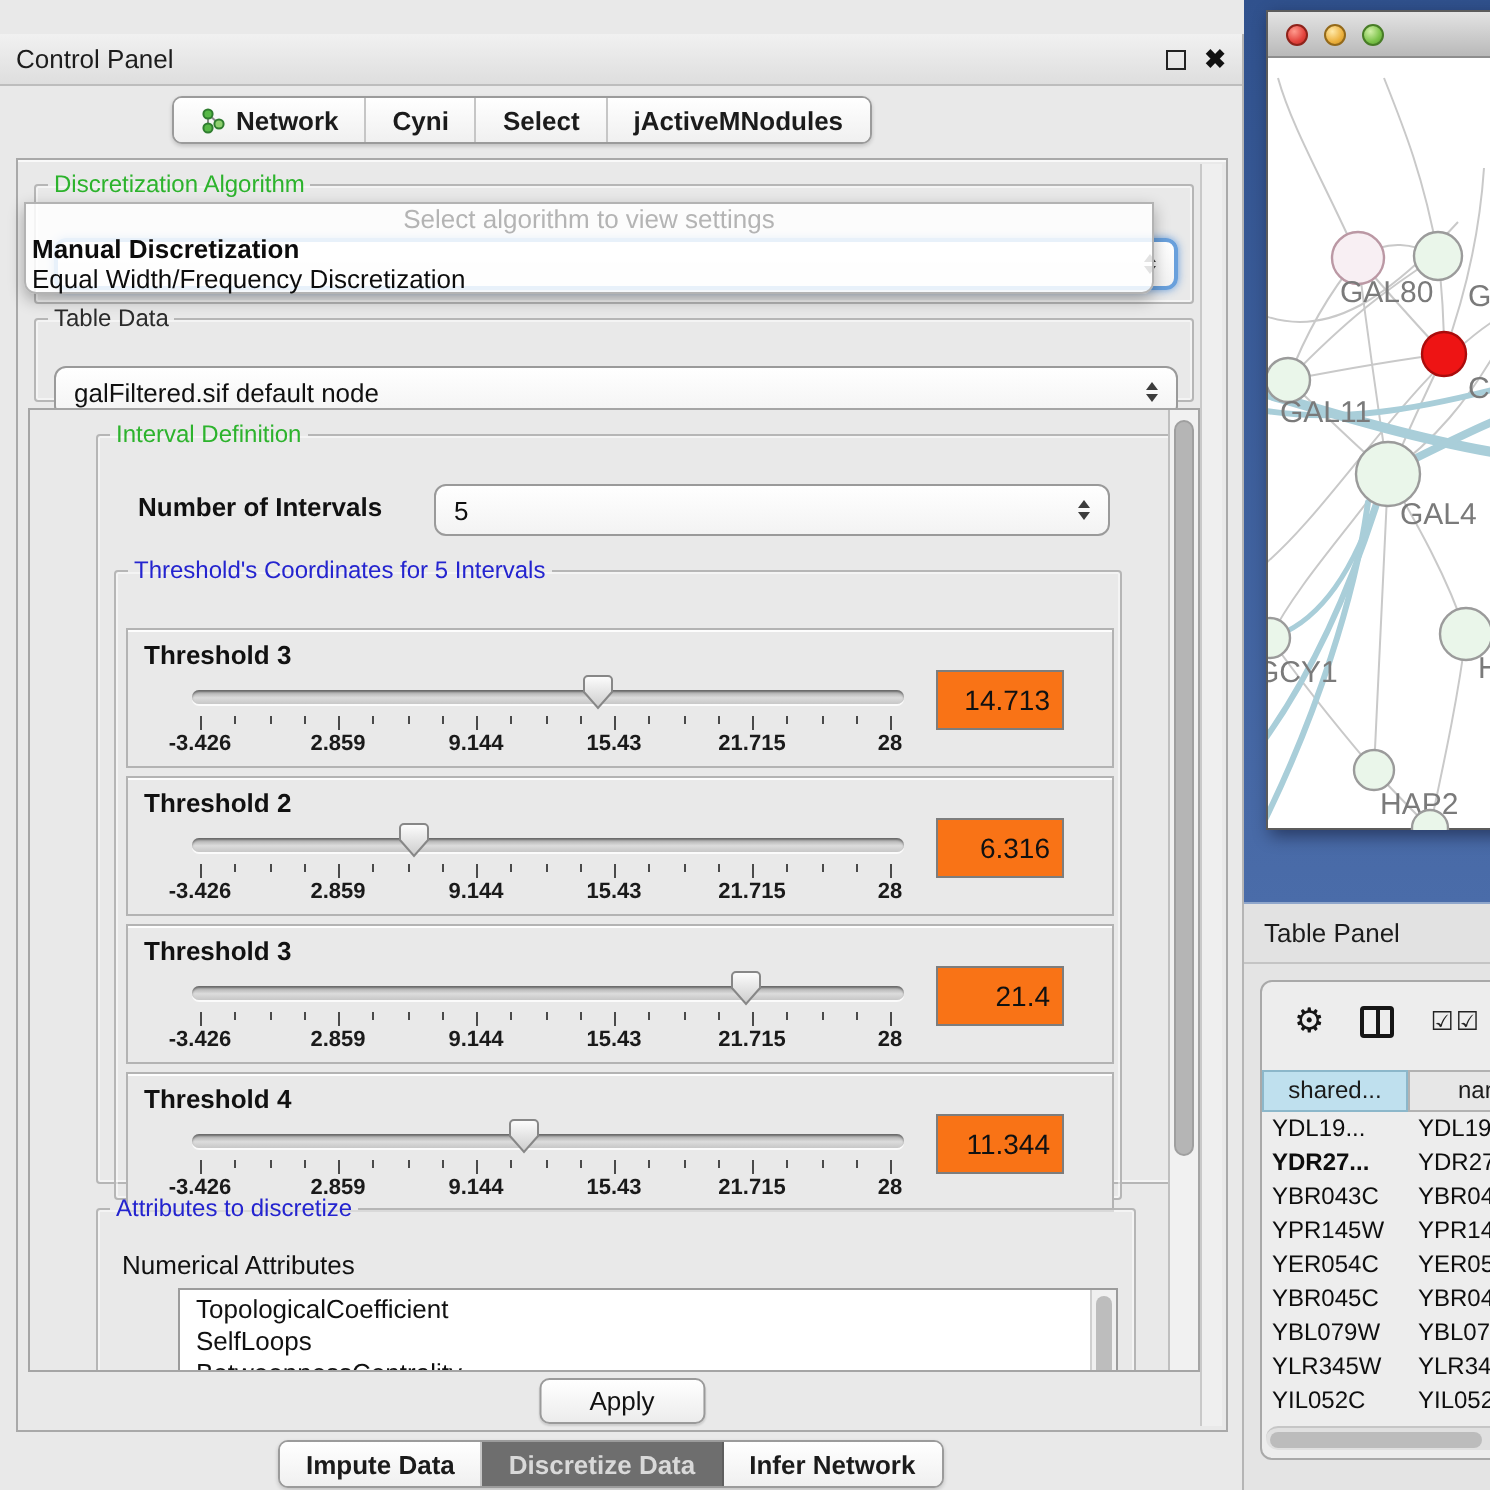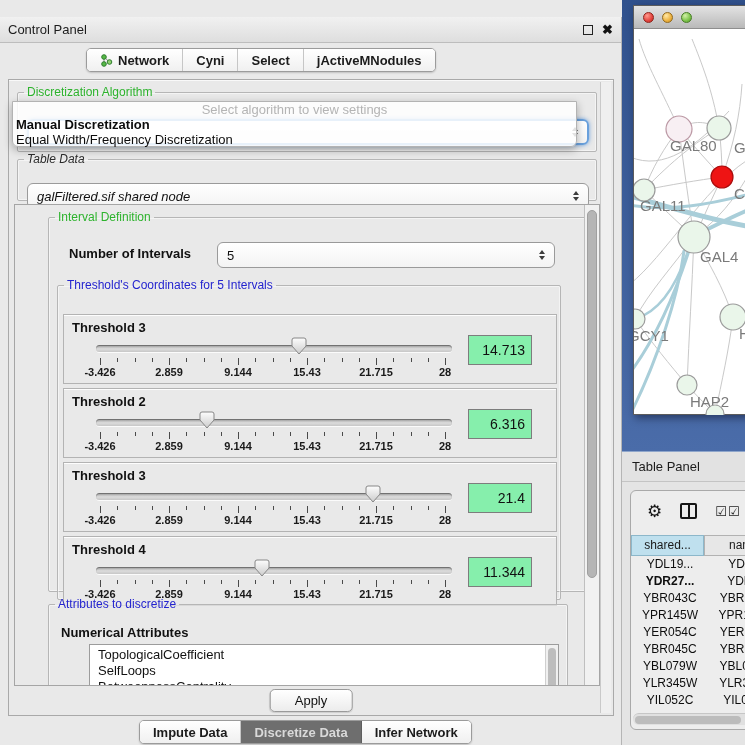--- a/index.html
+++ b/index.html
@@ -31,21 +31,21 @@
   .right-strip { position:absolute; right:2px; top:2px; bottom:2px; width:11px;
     background:#efefef; border-left:1px solid #c9c9c9; }
 
   fieldset { position:absolute; border:1px solid #b6b6b6; border-radius:2px;
     box-shadow:inset 0 0 0 1px rgba(255,255,255,0.5); }
   legend { font-size:12px; margin-left:6px; padding:0 3px; color:#2b2b2b; }
   legend.green { color:#2db32d; }
   legend.blue  { color:#2424cf; }
 
   .fs-algo { left:8px; top:5px; width:580px; height:67px; }
-  .fs-tabledata { left:8px; top:72px; width:580px; height:49px;font-style:italic; }
+  .fs-tabledata { left:8px; top:72px; width:580px; height:49px; }
 
   .combo { position:absolute; background:linear-gradient(#ffffff,#f3f3f3);
     border:1px solid #9a9a9a; border-radius:6px; font-size:13px; color:#101010; }
   .combo .cv { position:absolute; left:9px; top:0; bottom:0; display:flex; align-items:center; white-space:nowrap; }
   .combo .arrows { position:absolute; right:9px; top:50%; transform:translateY(-50%);
     display:flex; flex-direction:column; gap:2px; }
   .arr-up { width:0; height:0; border-left:3.5px solid transparent; border-right:3.5px solid transparent; border-bottom:4px solid #3c3c3c; }
   .arr-dn { width:0; height:0; border-left:3.5px solid transparent; border-right:3.5px solid transparent; border-top:4px solid #3c3c3c; }
   .combo.focused { border:2px solid #69a0dc; box-shadow:0 0 4px rgba(90,150,220,0.9); }
 
@@ -63,25 +63,25 @@
   .th-label { position:absolute; left:8px; top:5px; font-size:13px; font-weight:700; color:#111; }
   .th-track { position:absolute; left:32px; top:30px; width:356px; height:7px; border-radius:4px;
     background:linear-gradient(180deg,#9e9e9e,#dcdcdc 55%,#c7c7c7); box-shadow:inset 0 1px 1px rgba(0,0,0,0.35), 0 1px 0 rgba(255,255,255,0.8); }
   .th-handle { position:absolute; top:22px; width:16px; height:18px; }
   .th-ticks { position:absolute; left:36px; top:43px; width:345px; height:8px; }
   .tick { position:absolute; width:1px; background:#4a4a4a; top:0; }
   .tick.minor { height:4px; }
   .tick.major { height:7px; }
   .th-ticklabels { position:absolute; left:36px; top:51px; width:345px; height:13px; }
   .tlab { position:absolute; transform:translateX(-50%); font-size:11px; font-weight:700; color:#1a1a1a; white-space:nowrap; }
-  .th-val { position:absolute; left:404px; top:20px; width:64px; height:30px; background:#86efac;
+  .th-val { position:absolute; left:404px; top:20px; width:64px; height:30px; background:#f97316;
     border:1px solid #7d7d7d; font-size:14px; color:#111; text-align:right; line-height:28px; padding-right:6px; }
 
   .fs-attrs { left:33px; top:392px; width:520px; height:112px; }
-  .attr-label { position:absolute; left:12px; top:14px; font-size:13px; font-weight:700; color:#111; }
+  .attr-label { position:absolute; left:12px; top:14px; font-size:13px; font-weight:400; color:#111; }
   .attr-list { position:absolute; left:40px; top:33px; width:470px; height:72px; background:#fff;
     border:1px solid #9c9c9c; overflow:hidden; font-size:13px; color:#111; padding:2px 0 0 8px; }
   .attr-item { line-height:16px; white-space:nowrap; }
   .attr-scroll { position:absolute; right:0; top:0; bottom:0; width:13px; background:#f0f0f0; border-left:1px solid #cfcfcf; }
   .attr-scroll .thumb { position:absolute; left:2px; width:8px; top:3px; height:42px; background:#bdbdbd; border-radius:4px; }
 
   .apply-btn { position:absolute; left:50%; top:609px; transform:translateX(-50%);
     padding:3px 24px; font-size:13px; color:#111; background:linear-gradient(#ffffff,#ececec);
     border:1px solid #9a9a9a; border-radius:5px; box-shadow:0 1px 1px rgba(0,0,0,0.12); }
 
@@ -118,21 +118,21 @@
   .gear { font-family:"DejaVu Sans", sans-serif; font-size:17px; color:#151515; line-height:17px; }
   .split-ic { width:17px; height:16px; border:2px solid #151515; border-radius:2px; position:relative; }
   .split-ic::after { content:""; position:absolute; left:50%; top:0; bottom:0; width:2px; background:#151515; transform:translateX(-50%); }
   .checks { font-family:"DejaVu Sans", sans-serif; font-size:13px; color:#222; letter-spacing:1px; }
   .tp-table { position:absolute; left:0; top:44px; width:160px; }
   .tp-hrow { display:flex; height:21px; }
   .tp-hcell { font-size:12px; color:#1a1a1a; text-align:center; line-height:19px;
     border:1px solid #b2b2b2; background:#e7e7e7; overflow:hidden; white-space:nowrap; }
   .tp-hcell.sel { background:#bfe0ee; border-color:#8cb7ca; }
   .tp-row { display:flex; height:17px; }
-  .tp-cell { font-size:12px; color:#0e0e0e; padding-left:5px; line-height:17px; overflow:hidden; white-space:nowrap;text-align:center; }
+  .tp-cell { font-size:12px; color:#0e0e0e; padding-left:5px; line-height:17px; overflow:hidden; white-space:nowrap; }
   .tp-hscroll { position:absolute; left:2px; top:222px; width:118px; height:12px;
     background:#e0e0e0; border-top:1px solid #c6c6c6; border-radius:6px; }
   .tp-hscroll .thumb { position:absolute; left:2px; top:2px; width:106px; height:8px; background:#bcbcbc; border-radius:4px; }
 
   svg text { font-family:"Liberation Sans", sans-serif; }
 </style>
 </head>
 <body>
 
 <div id="root">
@@ -178,21 +178,21 @@
           <span class="arrows">
               <span class="arr-up"></span>
               <span class="arr-dn"></span>
             </span>
         </div>
       </fieldset>
 
       <fieldset class="fs-tabledata">
         <legend>Table Data</legend>
         <div class="combo" style="left:9px; top:17px; width:562px; height:26px;">
-          <span class="cv">galFiltered.sif shared node</span>
+          <span class="cv">galFiltered.sif default node</span>
           <span class="arrows">
               <span class="arr-up"></span>
               <span class="arr-dn"></span>
             </span>
         </div>
       </fieldset>
 
       <div class="scrollpane">
         <fieldset class="fs-interval">
           <legend class="green">Interval Definition</legend>

